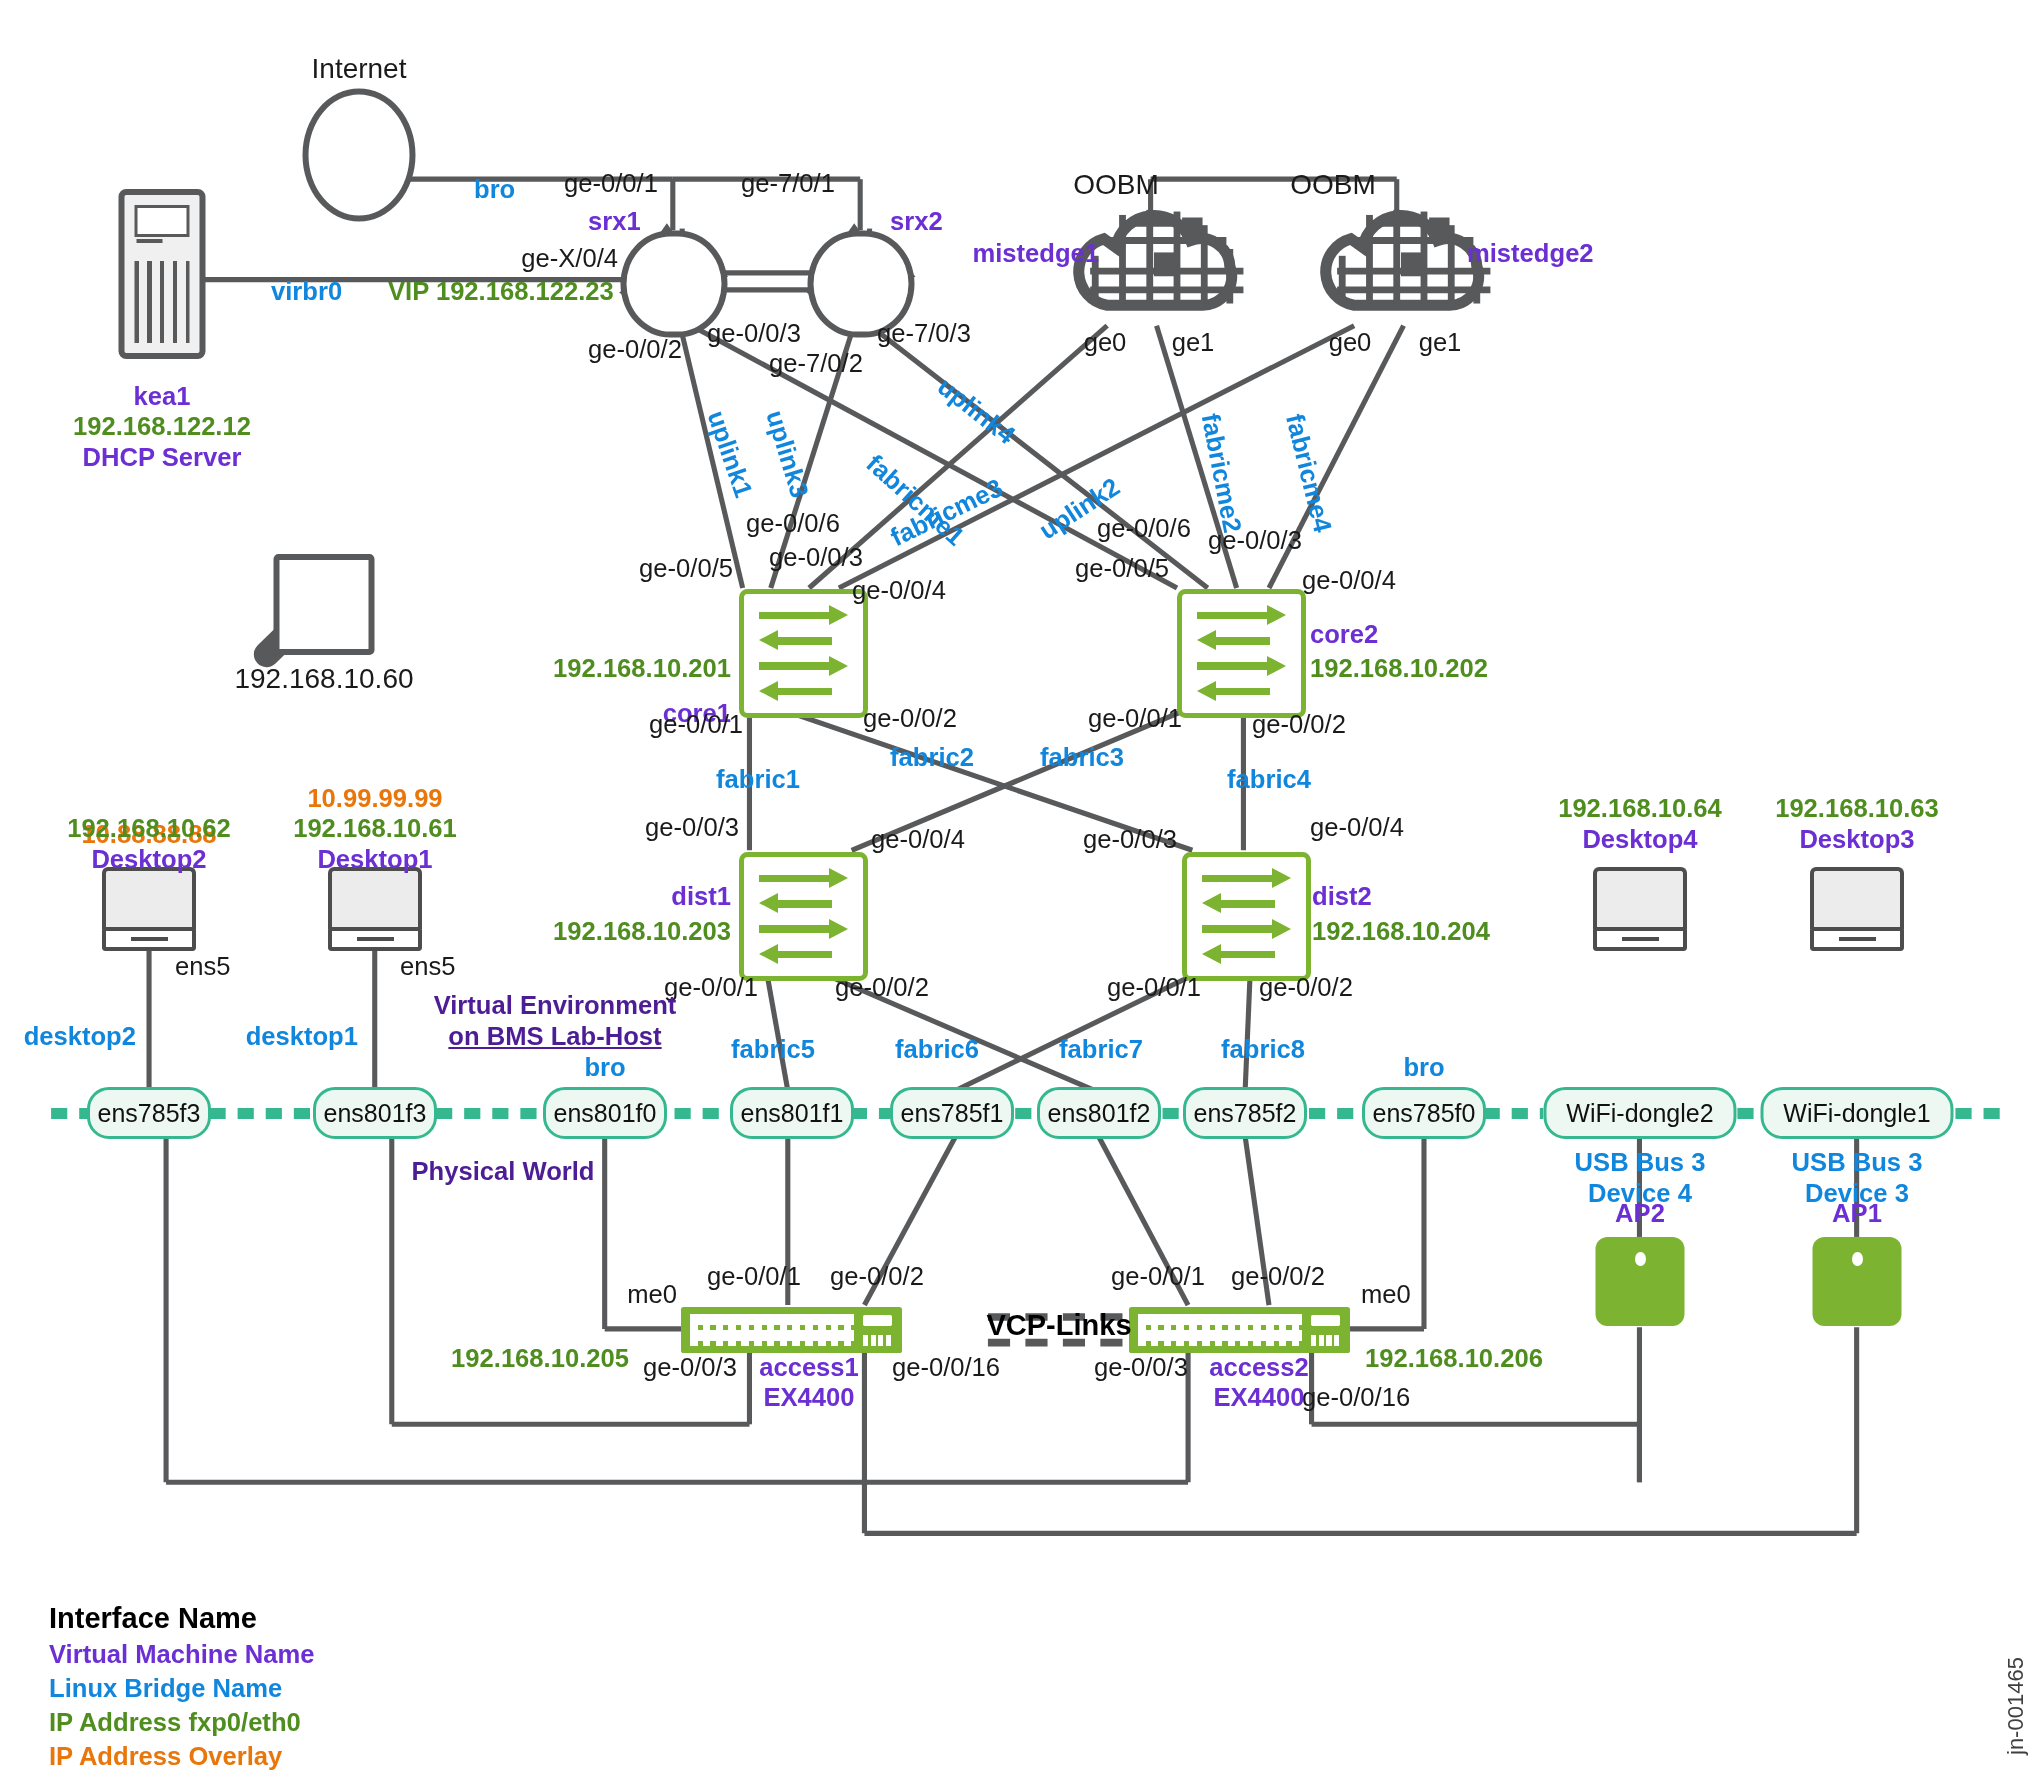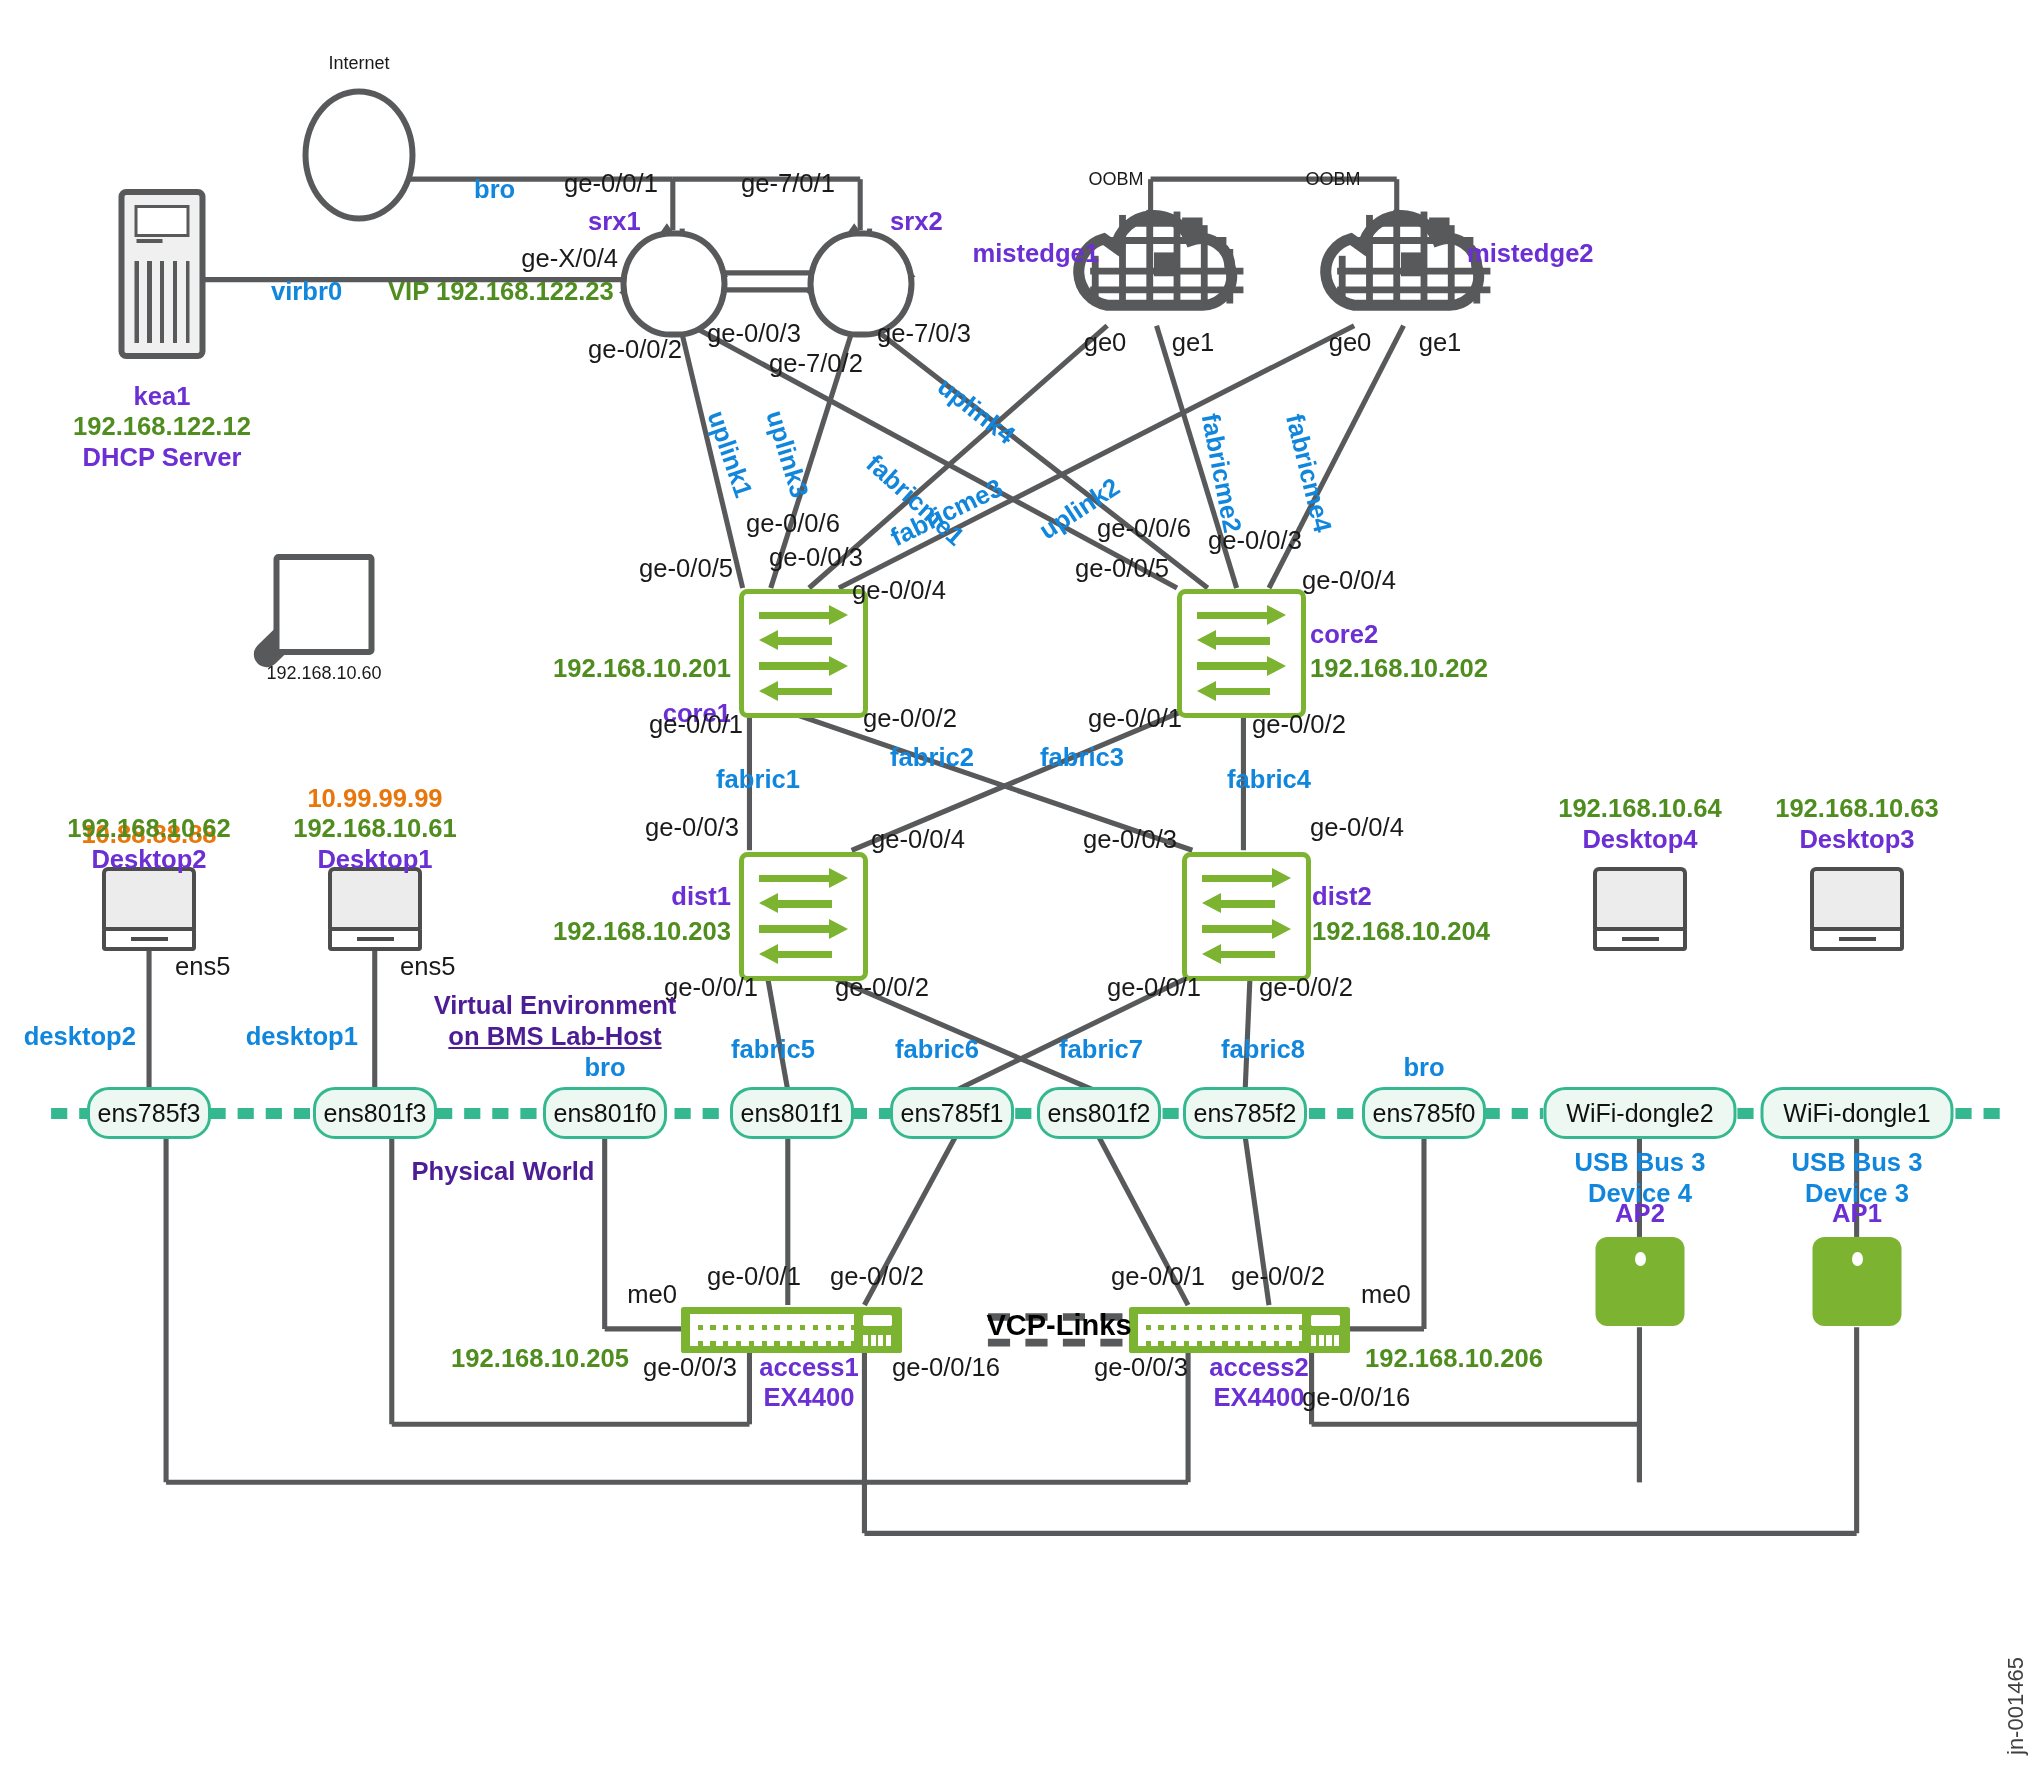--- a/index.html
+++ b/index.html
@@ -7,21 +7,21 @@
   #stage{position:relative;width:2044px;height:1790px;background:#fff;overflow:hidden;}
   svg#wires{position:absolute;left:0;top:0;width:2044px;height:1790px;}
 
   .lbl{position:absolute;white-space:nowrap;line-height:1.12;}
   .t-iface{color:#1a1a1a;font-size:25.6px;font-weight:400;}
   .t-vm{color:#6b2fd4;font-size:25.6px;font-weight:700;}
   .t-bridge{color:#1186dd;font-size:25.6px;font-weight:700;}
   .t-ip{color:#4e8d1e;font-size:25.6px;font-weight:700;}
   .t-overlay{color:#e8760a;font-size:25.6px;font-weight:700;}
   .t-teal{color:#4c1d95;font-size:25.6px;font-weight:700;}
-  .t-plain{color:#1a1a1a;font-size:18px;font-weight:400;}
+  .t-plain{color:#1a1a1a;font-size:28px;font-weight:400;}
   .t-bold{color:#000;font-size:29px;font-weight:700;margin-top:43px;}
   .ctr{transform:translateX(-50%);text-align:center;}
   .rgt{transform:translateX(-100%);text-align:right;}
   .sw-box{position:absolute;border:5.1px solid #7cb331;border-radius:8.5px;background:#fff;
           display:flex;flex-direction:column;justify-content:space-evenly;align-items:center;}
   .arrow-row{width:74%;height:7.7px;position:relative;}
   .arrow-row .bar{position:absolute;top:0;height:7.7px;background:#7cb331;}
   .arrow-row .head{position:absolute;top:-6.8px;width:0;height:0;border-top:10.2px solid transparent;border-bottom:10.2px solid transparent;}
   .arrow-r .bar{left:0;right:19px;}
   .arrow-r .head{right:0;border-left:19px solid #7cb331;}
@@ -568,17 +568,24 @@
 <div class="lbl t-vm ctr" style="left:809px;top:1353px;">access1</div>
 <div class="lbl t-vm ctr" style="left:809px;top:1383px;">EX4400</div>
 <div class="lbl t-iface ctr" style="left:946px;top:1353px;">ge-0/0/16</div>
 
 <div class="lbl t-iface ctr" style="left:1141px;top:1353px;">ge-0/0/3</div>
 <div class="lbl t-vm ctr" style="left:1259px;top:1353px;">access2</div>
 <div class="lbl t-vm ctr" style="left:1259px;top:1383px;">EX4400</div>
 <div class="lbl t-ip" style="left:1365px;top:1344px;">192.168.10.206</div>
 <div class="lbl t-iface" style="left:1302px;top:1383px;">ge-0/0/16</div>
 
+<div class="legend" style="left:49px;top:1559px;">
+  <div class="t-bold">Interface Name</div>
+  <div class="t-vm">Virtual Machine Name</div>
+  <div class="t-bridge">Linux Bridge Name</div>
+  <div class="t-ip">IP Address fxp0/eth0</div>
+  <div class="t-overlay">IP Address Overlay</div>
+</div>
 
 <div class="sideid" style="left:2003px;top:1755px;">jn-001465</div>
 
 </div>
 
 
 </body></html>

